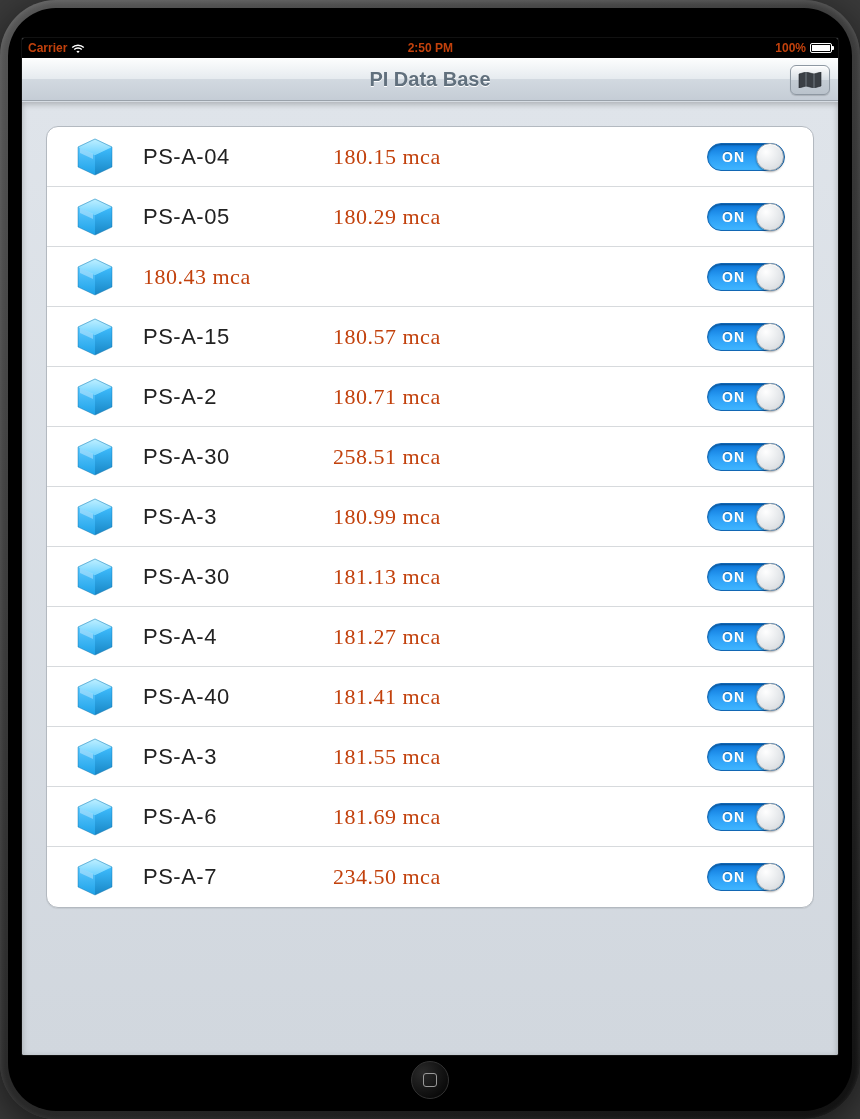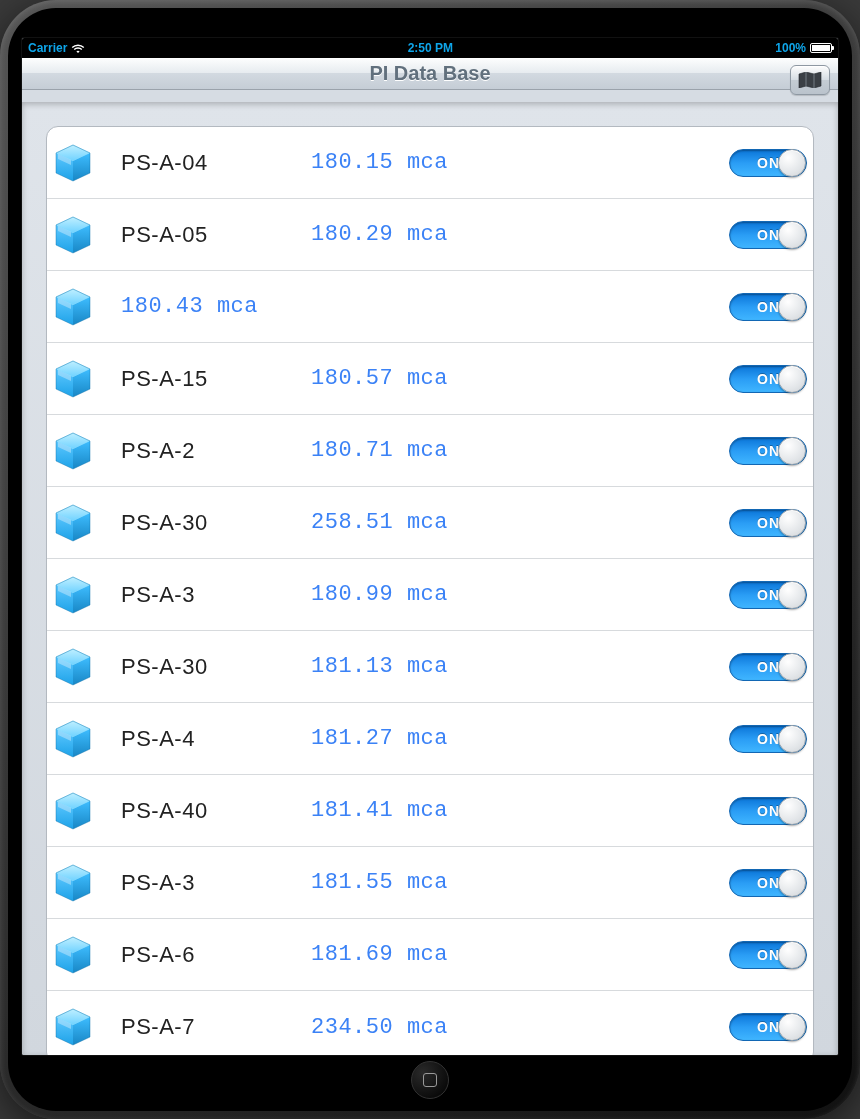--- a/index.html
+++ b/index.html
@@ -57,21 +57,21 @@
     content:"";
     width:12px; height:12px;
     border:1.5px solid #999;
     border-radius:3px;
   }
 
   
   .statusbar {
     height: 20px;
     background: #000;
-    color: #0ea5e9;
+    color: #c2410c;
     font-size: 12px;
     font-weight: 600;
     display: flex;
     align-items: center;
     padding: 0 6px;
   }
   .statusbar .center { flex:1; text-align:center; }
   .statusbar .left, .statusbar .right { display:flex; align-items:center; gap:4px; }
   .wifi-icon {
     width:14px; height:10px; position:relative;
@@ -86,21 +86,21 @@
   .battery-icon::after {
     content:""; position:absolute; right:-3px; top:2px;
     width:2px; height:4px; background:#fff; border-radius:0 1px 1px 0;
   }
   .battery-icon .fill {
     position:absolute; left:1px; top:1px; bottom:1px; right:1px; background:#fff;
   }
 
   
   .navbar {
-    height: 32px;
+    height: 43px;
     background: linear-gradient(#fdfefe,#e6ebef 49%,#d2d9e0 50%,#c5cdd6);
     border-bottom:1px solid #9aa2ab;
     display:flex;
     align-items:center;
     justify-content:center;
     position:relative;
     box-shadow: 0 1px 0 rgba(255,255,255,.8) inset;
   }
   .navbar-title {
     font-size:20px;
@@ -137,60 +137,60 @@
   .table {
     background:#fff;
     border:1px solid #b3b9c0;
     border-radius:12px;
     overflow:hidden;
     box-shadow: 0 1px 1px rgba(0,0,0,.07);
   }
   .row {
     display:flex;
     align-items:center;
-    height:72px;
-    padding: 0 6px;
+    height:60px;
+    padding: 0 28px;
     border-bottom:1px solid #d7dadd;
   }
   .row:last-child { border-bottom:none; }
   .cube-icon {
     width:40px; height:40px;
     margin-right:28px;
   }
   .row .label {
     width:190px;
     font-size:22px;
     font-weight:300;
     color:#222;
     font-family: "Futura", "Helvetica Neue", sans-serif;
     letter-spacing:.5px;
   }
   .row .value {
     flex:1;
     font-size:22px;
     font-weight:300;
-    color:#3b82f6;
-    font-family: Liberation Mono, monospace;
+    color:#c2410c;
+    font-family: Liberation Serif, serif;
     letter-spacing:.5px;
   }
   .toggle {
     width:78px; height:28px;
     border-radius:14px;
     position:relative;
     background: linear-gradient(#0b75d8,#2a9df5 50%,#3fb5ff);
     border:1px solid #1267b4;
     box-shadow: inset 0 1px 2px rgba(0,0,0,.35), 0 1px 0 rgba(255,255,255,.7);
     display:flex;
     align-items:center;
   }
   .toggle .on-text {
     color:#fff;
     font-size:14px;
     font-weight:700;
-    margin-left:27px;
+    margin-left:14px;
     text-shadow:0 -1px 0 rgba(0,0,0,.3);
     letter-spacing:1px;
   }
   .toggle .knob {
     position:absolute;
     right:0;
     top:-1px;
     width:28px; height:28px;
     border-radius:50%;
     background: radial-gradient(circle at 35% 30%, #ffffff, #e3e6e9 60%, #cfd3d7);

